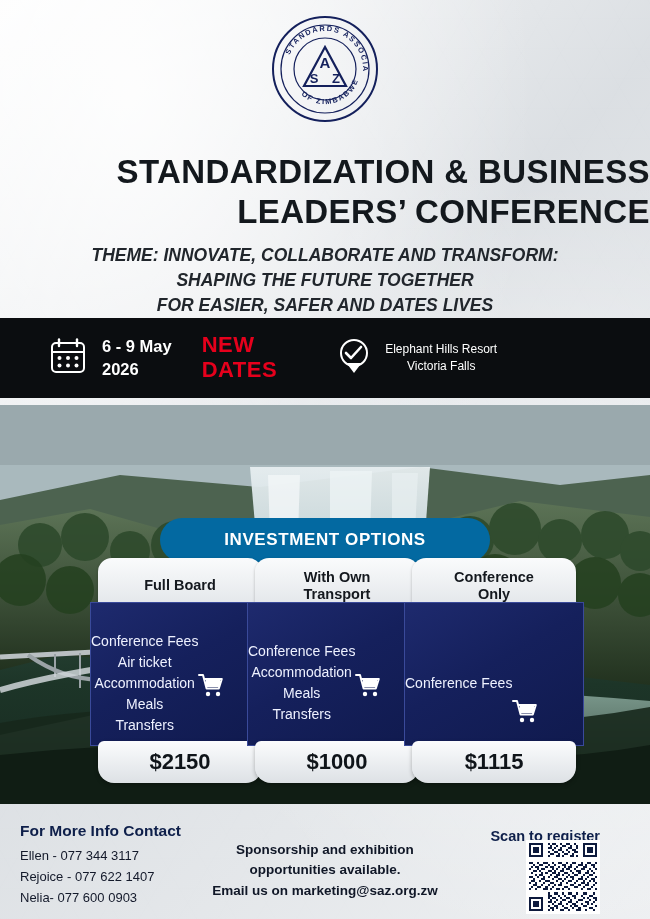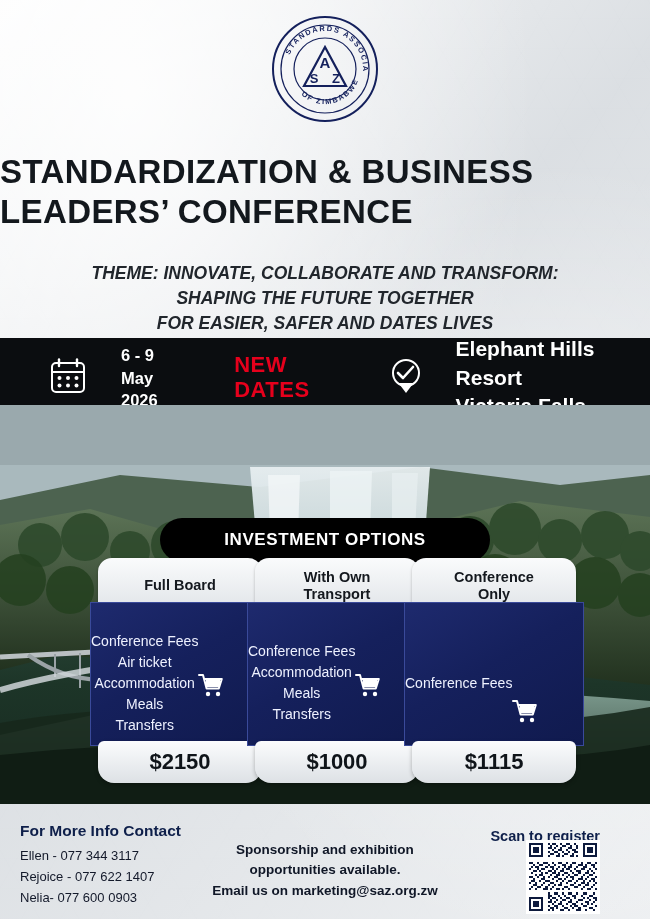--- a/index.html
+++ b/index.html
@@ -34,80 +34,80 @@
 
   
   .logo-wrap {
     position: absolute; top: 14px; left: 50%; transform: translateX(-50%);
     width: 110px; height: 110px;
   }
 
   
   .title {
     position: absolute; top: 152px; left: 0; width: 650px;
-    text-align: left;
+    text-align: right;
     color: #13181d;
     font-size: 33px; font-weight: bold;
     letter-spacing: 0.4px;
     line-height: 1.22;
   }
   .theme {
     position: absolute; top: 243px; left: 0; width: 650px;
     text-align: center;
     color: #21262c;
     font-size: 17.5px;
     font-style: italic;
     font-weight: bold;
     line-height: 1.42;
-    margin-top: 18px;
   }
 
   
   .band {
-    position: absolute; top: 338px; left: 0; width: 650px; height: 80px;
+    position: absolute; top: 318px; left: 0; width: 650px; height: 80px;
     background: #0b0d10;
-    display: flex; align-items: center; gap: 19px;
+    display: flex; align-items: center;
   }
   .band .cal-icon { margin-left: 50px; }
   .dates {
     margin-left: 16px;
     color: #fff; font-size: 16.5px; font-weight: bold;
     line-height: 1.38;
   }
   .newdates {
     margin-left: 30px;
     color: #e6001c; font-size: 22px; font-weight: bold;
     line-height: 1.12; letter-spacing: 0.5px;
   }
   .pin-icon { margin-left: 60px; }
   .venue {
     margin-left: 14px;
-    color: #fff; font-size: 21px; font-weight: bold;
+    color: #fff; font-size: 12px; font-weight: normal;
     line-height: 1.38;
+    text-align: center;
   }
 
   
   .photo {
     position: absolute; top: 405px; left: 0; width: 650px; height: 399px;
     overflow: hidden;
   }
   .photo-sky {
     position: absolute; inset: 0;
     background:
       linear-gradient(180deg, #9fb0b6 0%, #7f949c 14%, #4c6b62 30%, #2d4a3c 48%, #1d3528 70%, #16281f 100%);
   }
   .gorge {
     position: absolute; left: 0; top: 0; width: 650px; height: 399px;
   }
 
   
   .inv-banner {
     position: absolute; top: 518px; left: 50%; transform: translateX(-50%);
     width: 330px; height: 44px;
-    background: #000000;
+    background: #0369a1;
     border-radius: 22px;
     display: flex; align-items: center; justify-content: center;
     color: #fff; font-size: 17px; font-weight: bold; letter-spacing: 0.6px;
   }
   .cards {
     position: absolute; top: 558px; left: 12px; width: 650px; height: 240px;
   }
   .card {
     position: absolute; top: 0; width: 180px;
   }

